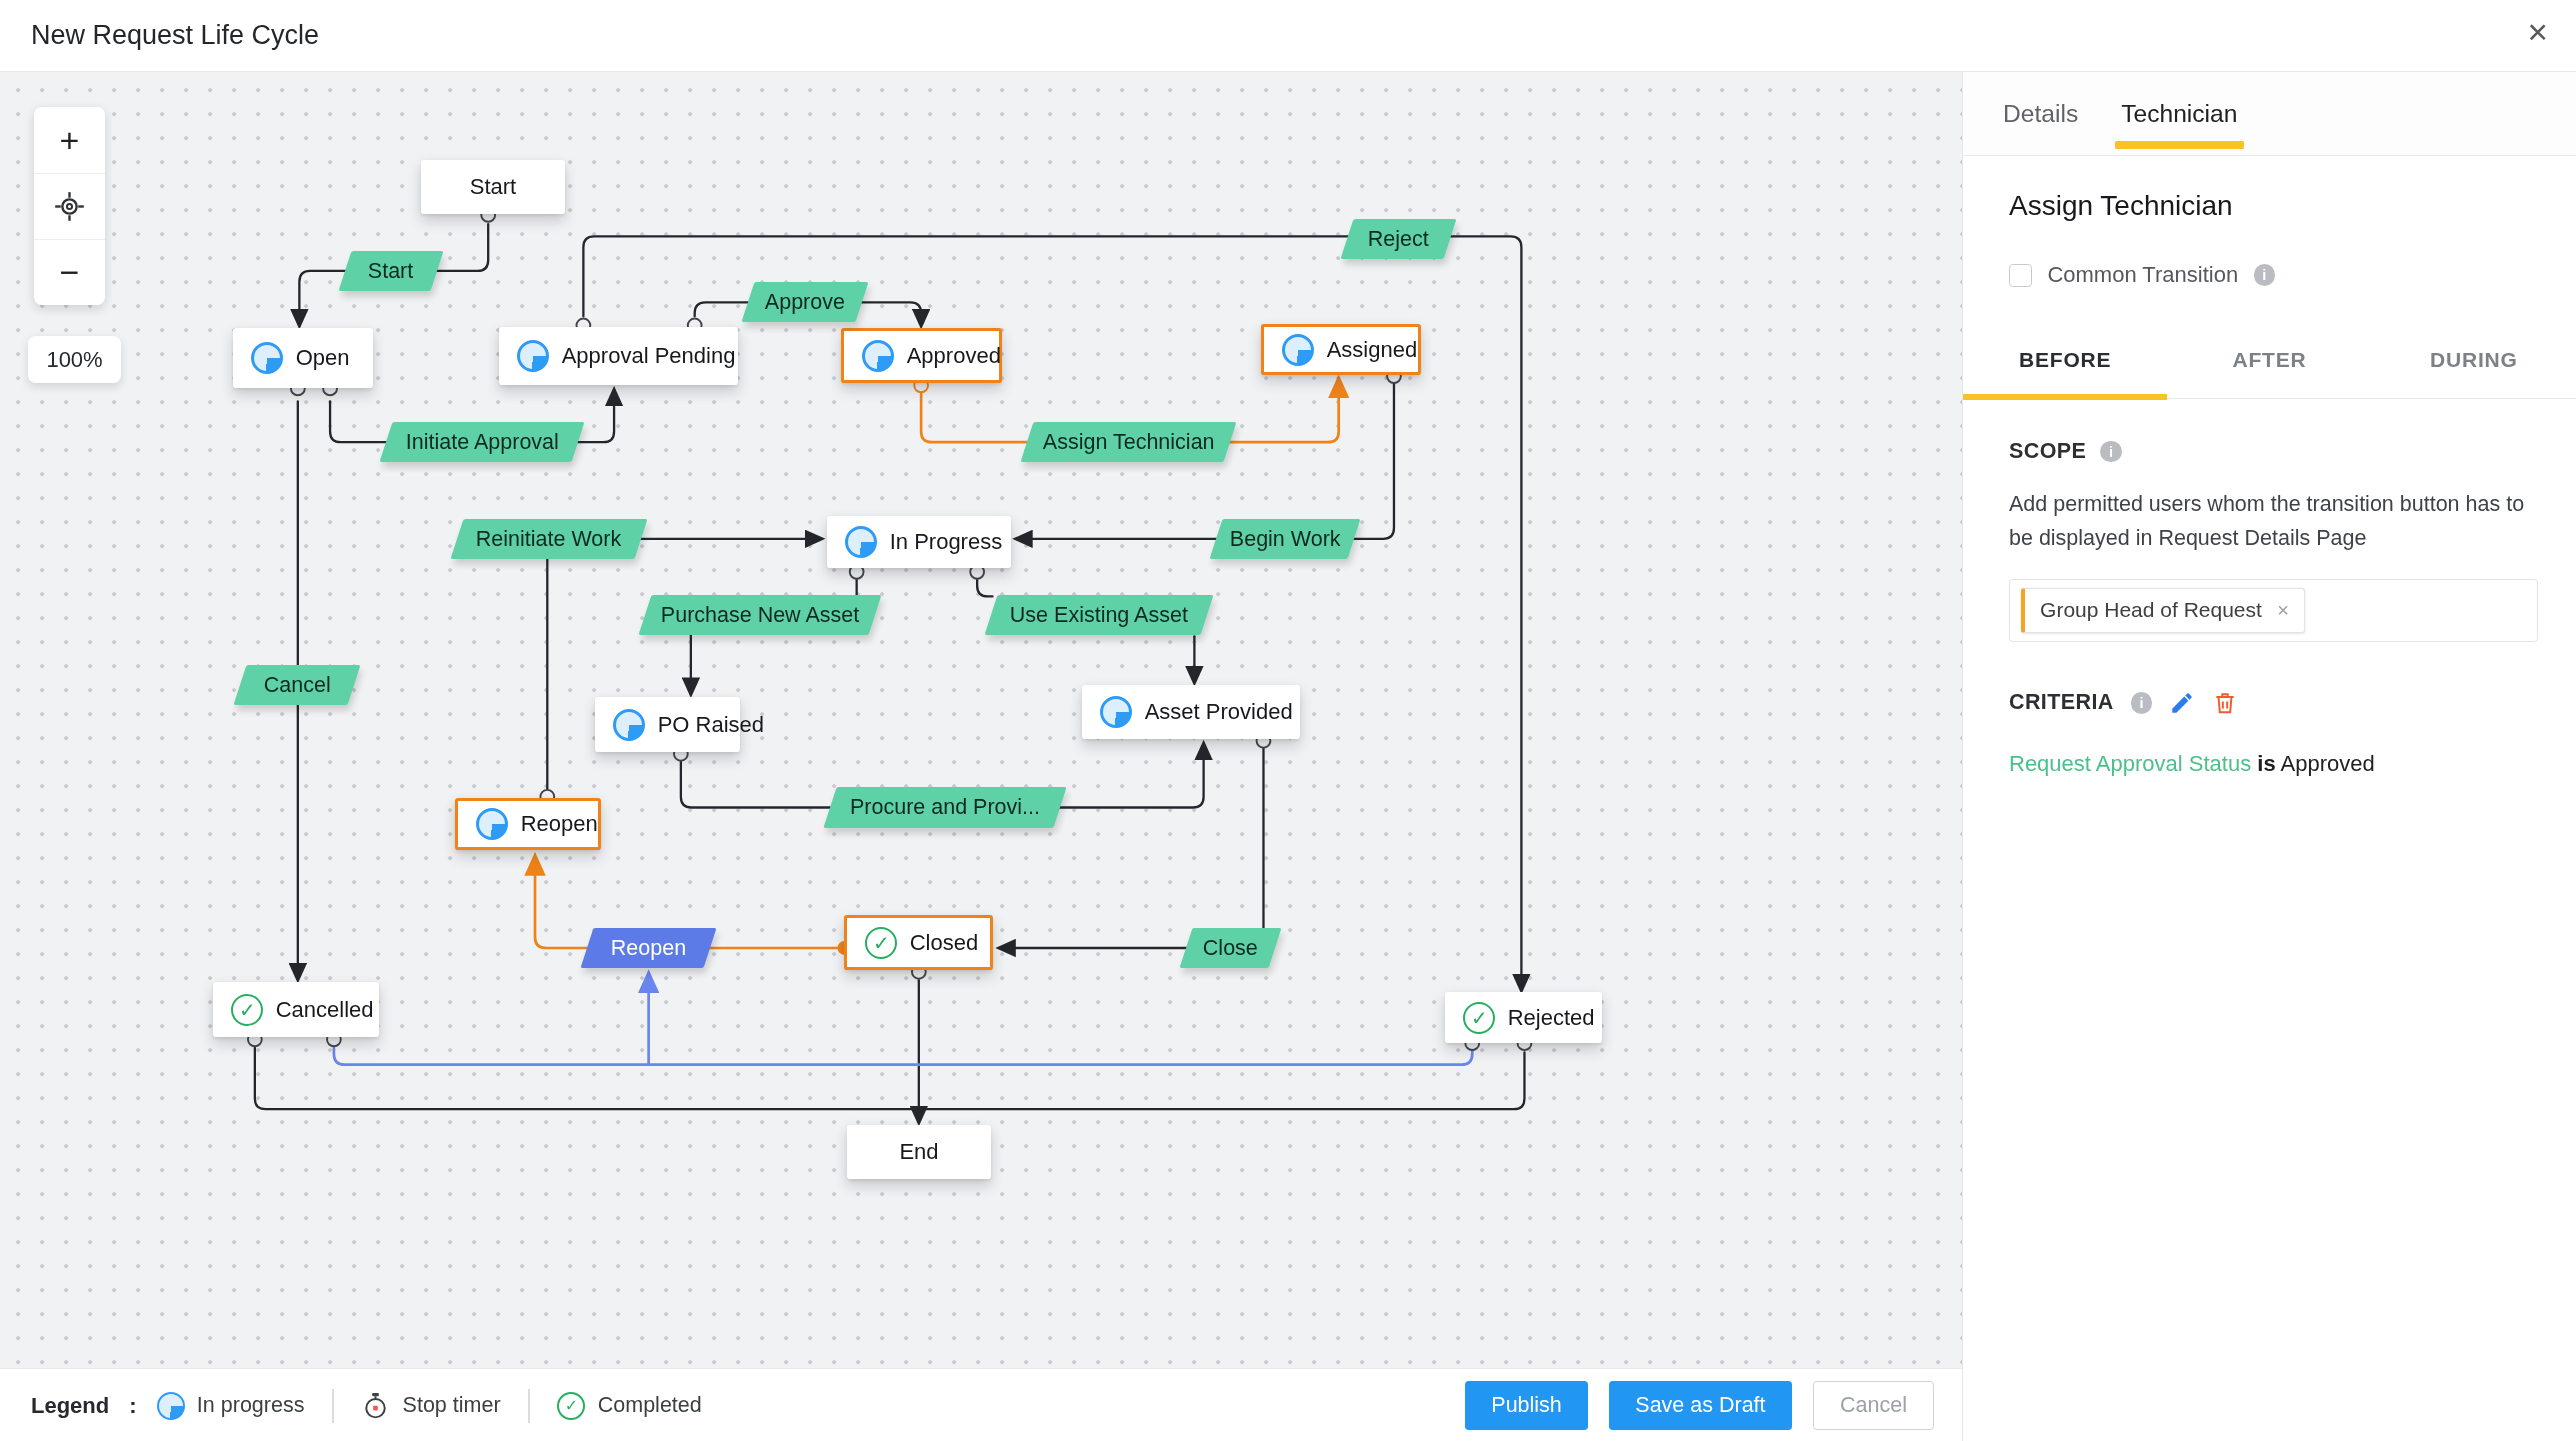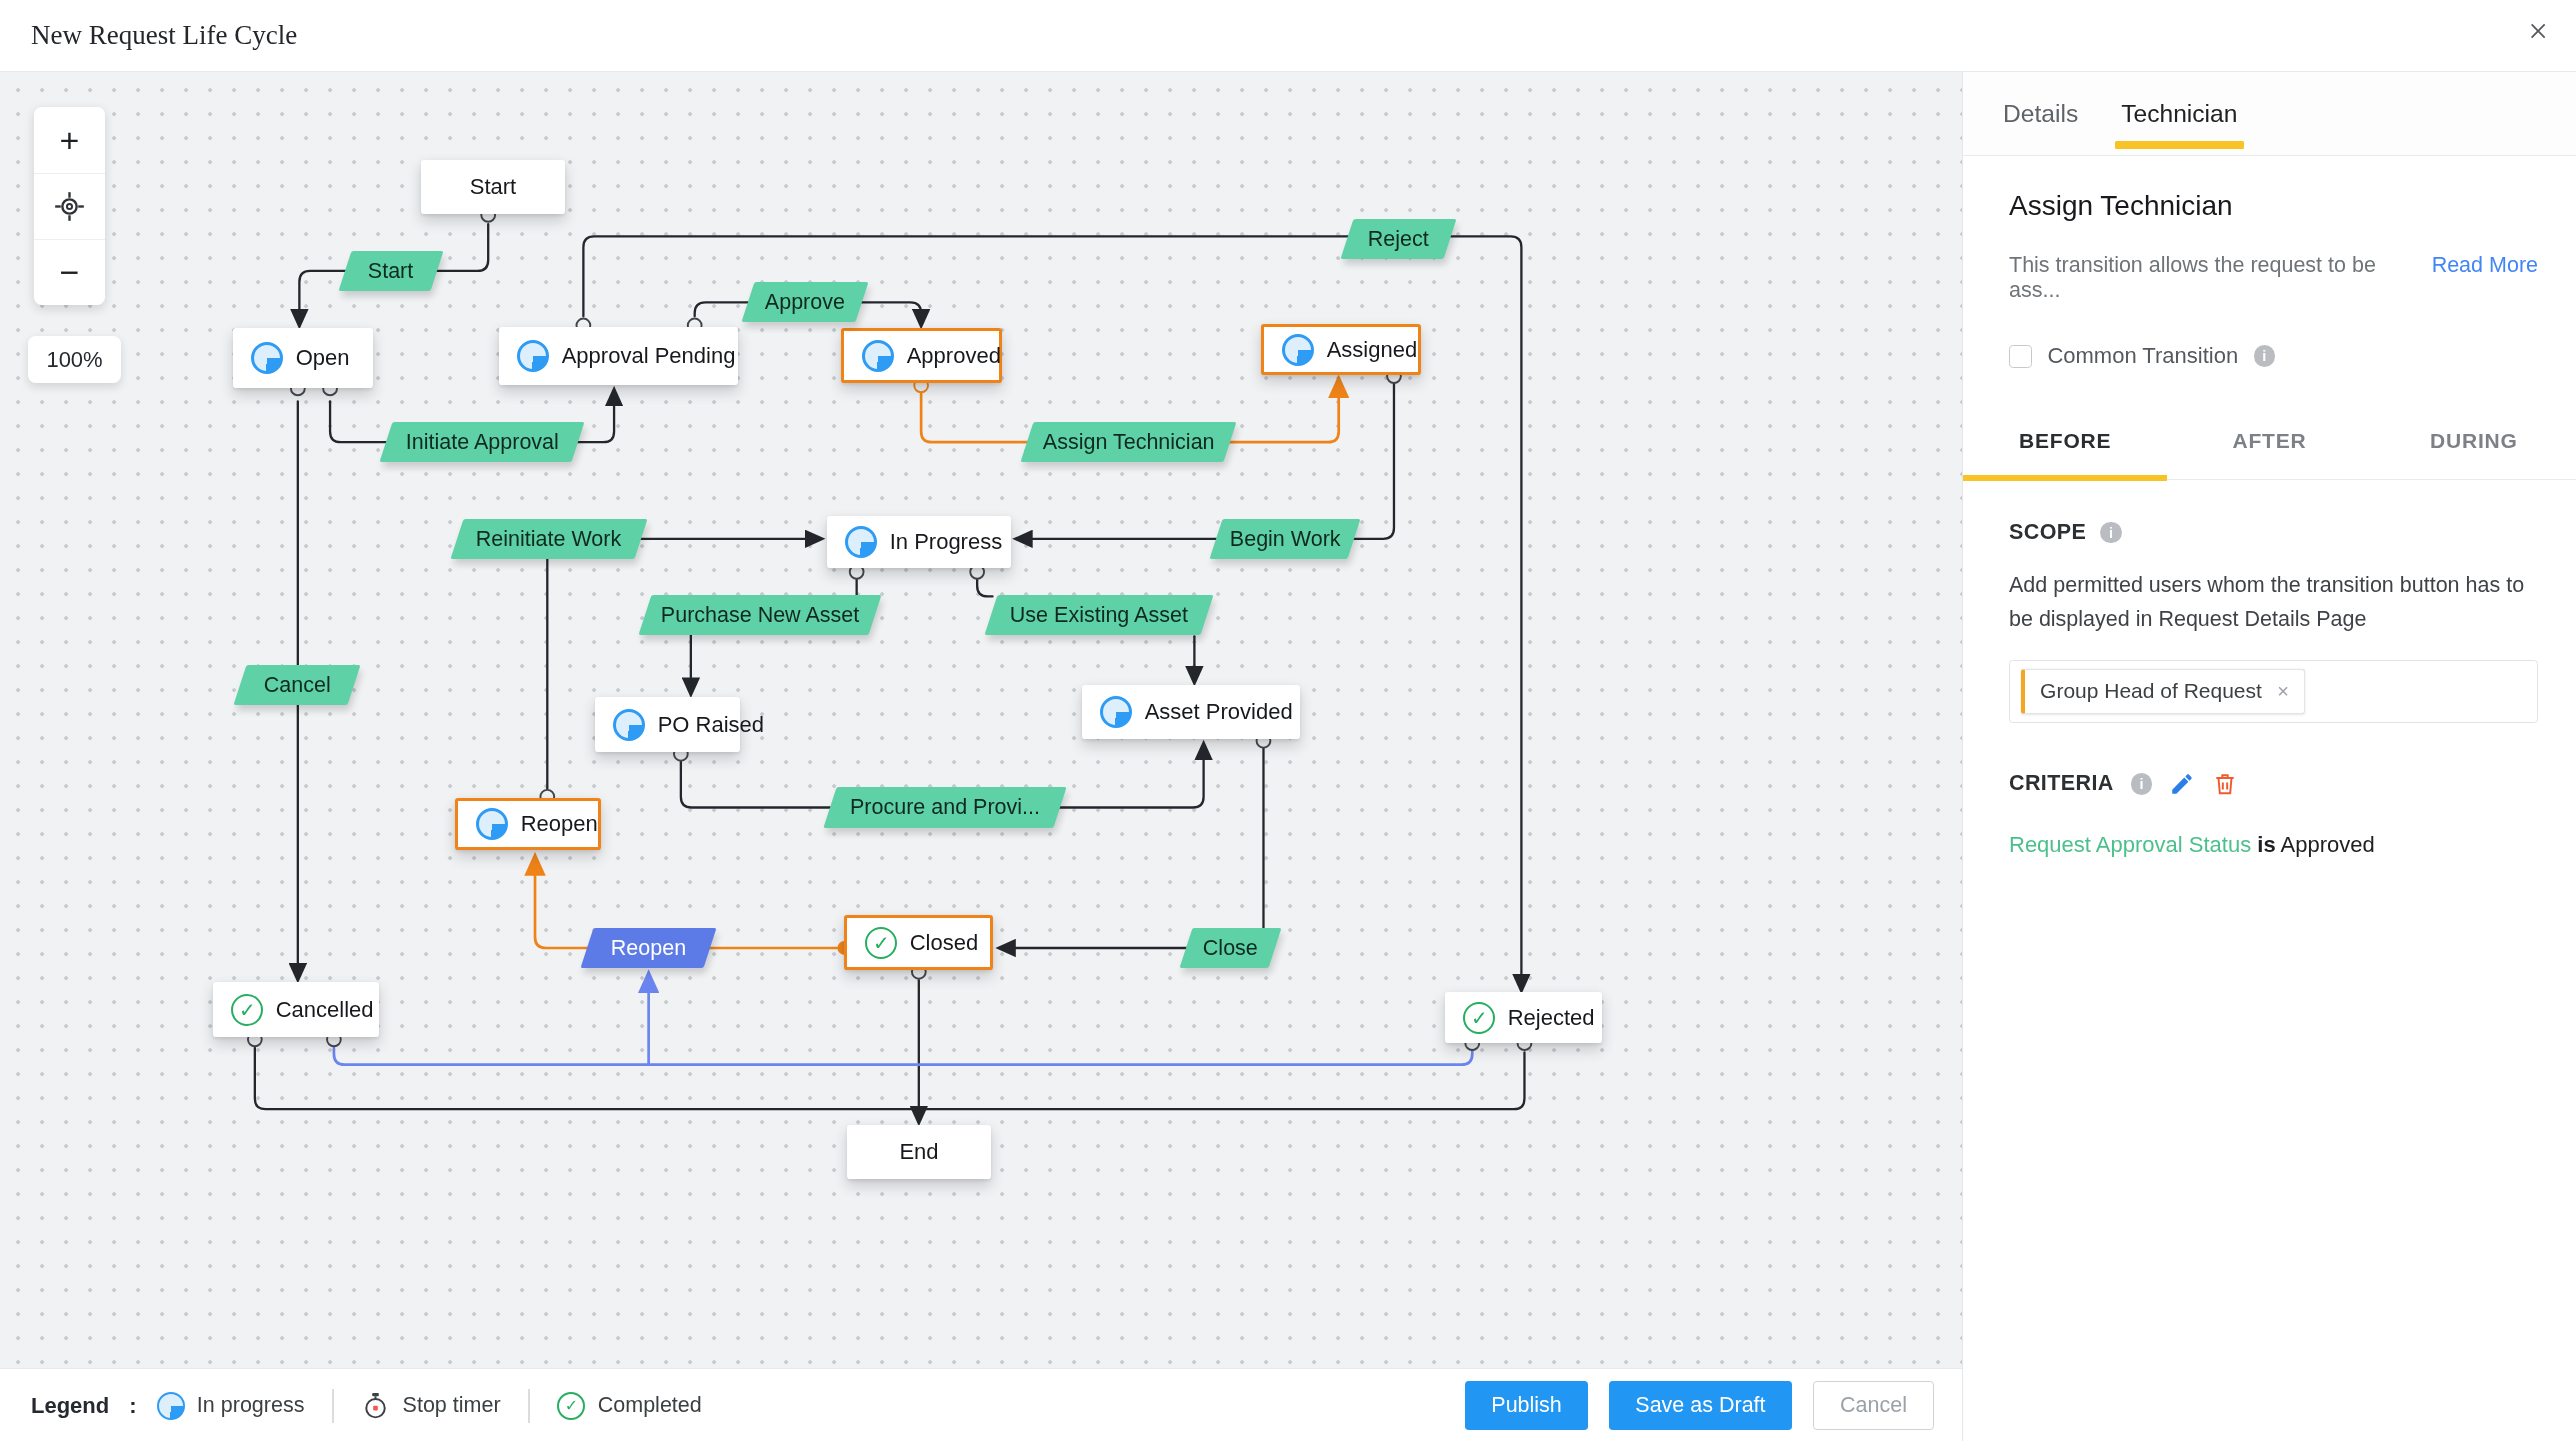--- a/index.html
+++ b/index.html
@@ -1,21 +1,21 @@
 <!DOCTYPE html>
 <html style="font-size:12.3px"><head>
 <meta charset="utf-8">
 <style>
   * { margin:0; padding:0; box-sizing:border-box; }
   html,body { width:2576px; height:1442px; overflow:hidden;
     font-family:"Liberation Sans","DejaVu Sans",sans-serif; background:#fff; }
 
   
   .header { position:absolute; left:0; top:0; width:2576px; height:72px; background:#fff;
-    border-bottom:1.5px solid #e8e9eb; display:flex; align-items:center; z-index:30;font-family:Liberation Serif, serif; }
+    border-bottom:1.5px solid #e8e9eb; display:flex; align-items:center; z-index:30; }
   .header .title { font-size:27px; color:#23262a; margin-left:31px; }
   .header .close { position:absolute; right:28px; top:14px; font-size:35px; color:#55585c;
     line-height:1; cursor:pointer; font-weight:300; }
 
   
   .canvas { position:absolute; left:0; top:72px; width:1962px; height:1296px;
     background-color:#f1f2f4;
     background-image:radial-gradient(circle,#c7cacf 1.7px, transparent 2.1px);
     background-size:24px 24px; background-position:6.1px 6.1px; overflow:hidden; }
   .edges { position:absolute; left:0; top:0; }
@@ -321,24 +321,20 @@
     </div>
 </div>
 
 <div class="panel" data-name="transition-details-panel">
   <div class="ptabs" data-name="panel-tab-bar">
     <div class="ptab" data-name="tab-details">Details</div>
     <div class="ptab active" data-name="tab-transition">Technician</div>
   </div>
   <div class="pbody">
     <div class="ptitle" data-name="transition-title">Assign Technician</div>
-    <div class="pdesc-row">
-      <span class="pdesc" data-name="transition-description">This transition allows the request to be ass...</span>
-      <span class="readmore" data-name="read-more-link">Read More</span>
-    </div>
     <div class="common-row">
       <span class="checkbox" data-name="common-transition-checkbox"></span>
       <span class="common-label" data-name="common-transition-label">Common Transition</span>
       <span class="info" data-name="info-icon"></span>
     </div>
 
     <div class="phase-tabs" data-name="phase-tab-bar">
       <div class="phase-tab active" data-name="tab-before">BEFORE</div>
       <div class="phase-tab" data-name="tab-after">AFTER</div>
       <div class="phase-tab" data-name="tab-during">DURING</div>

